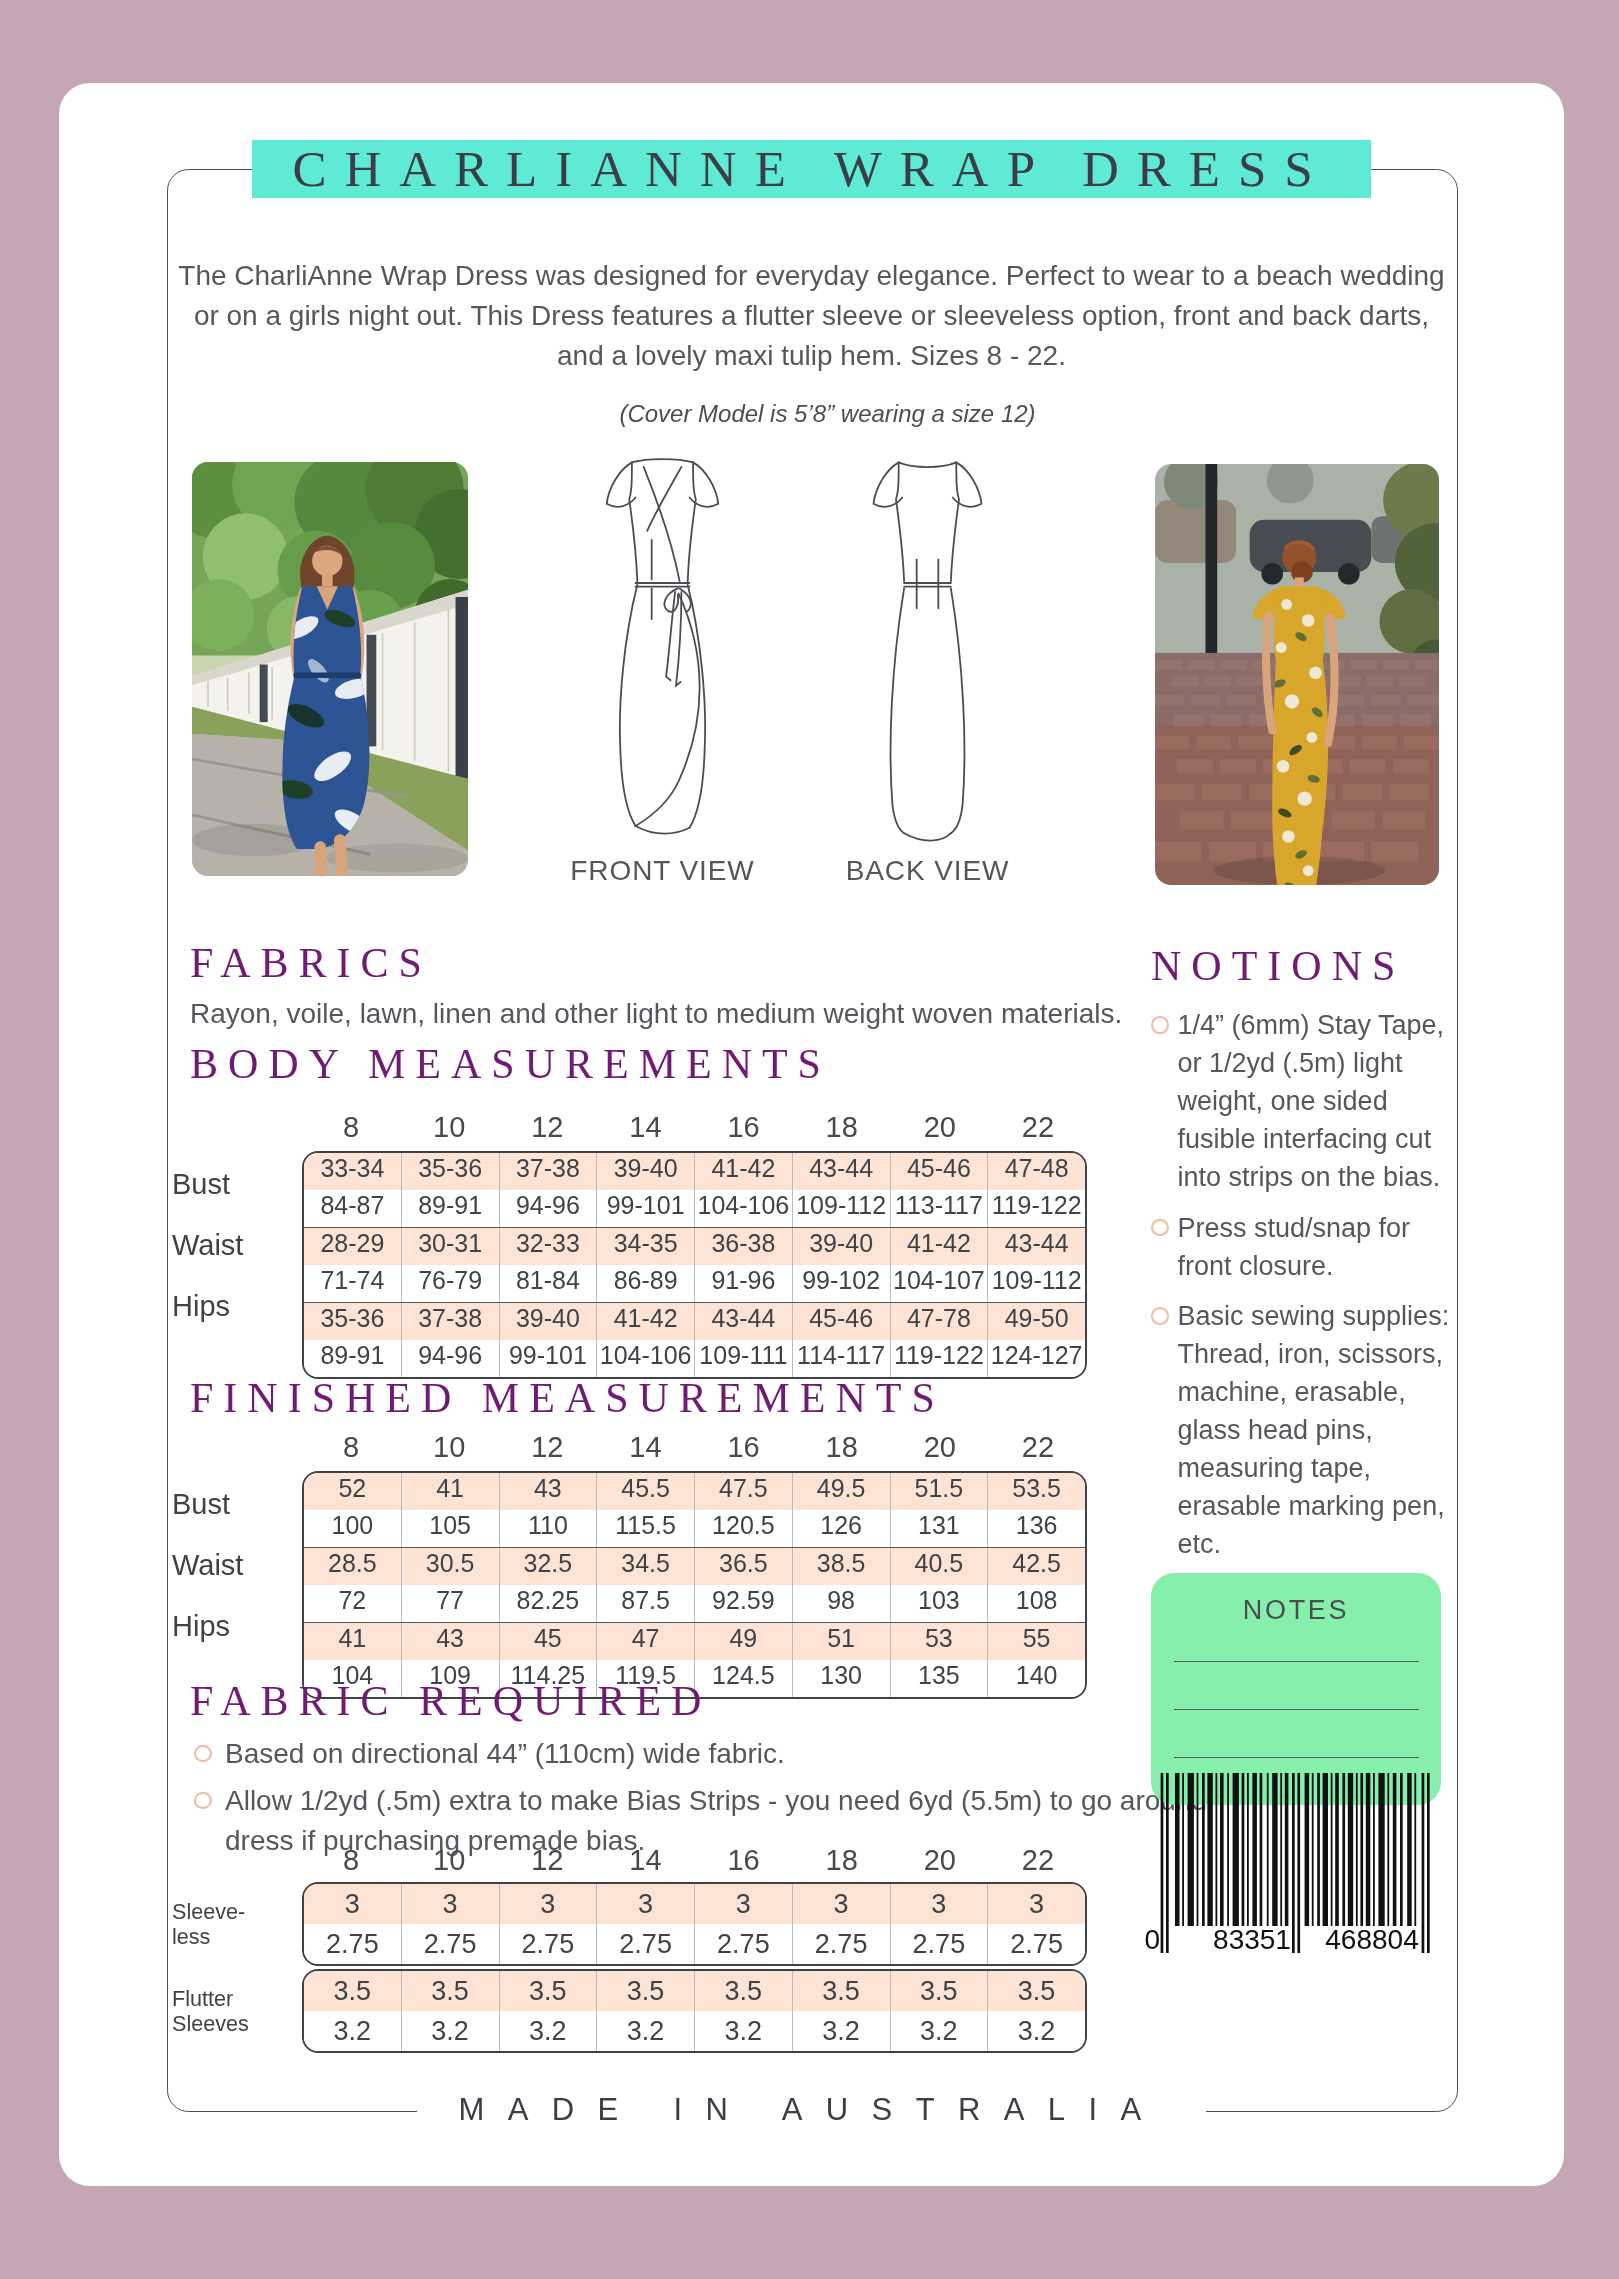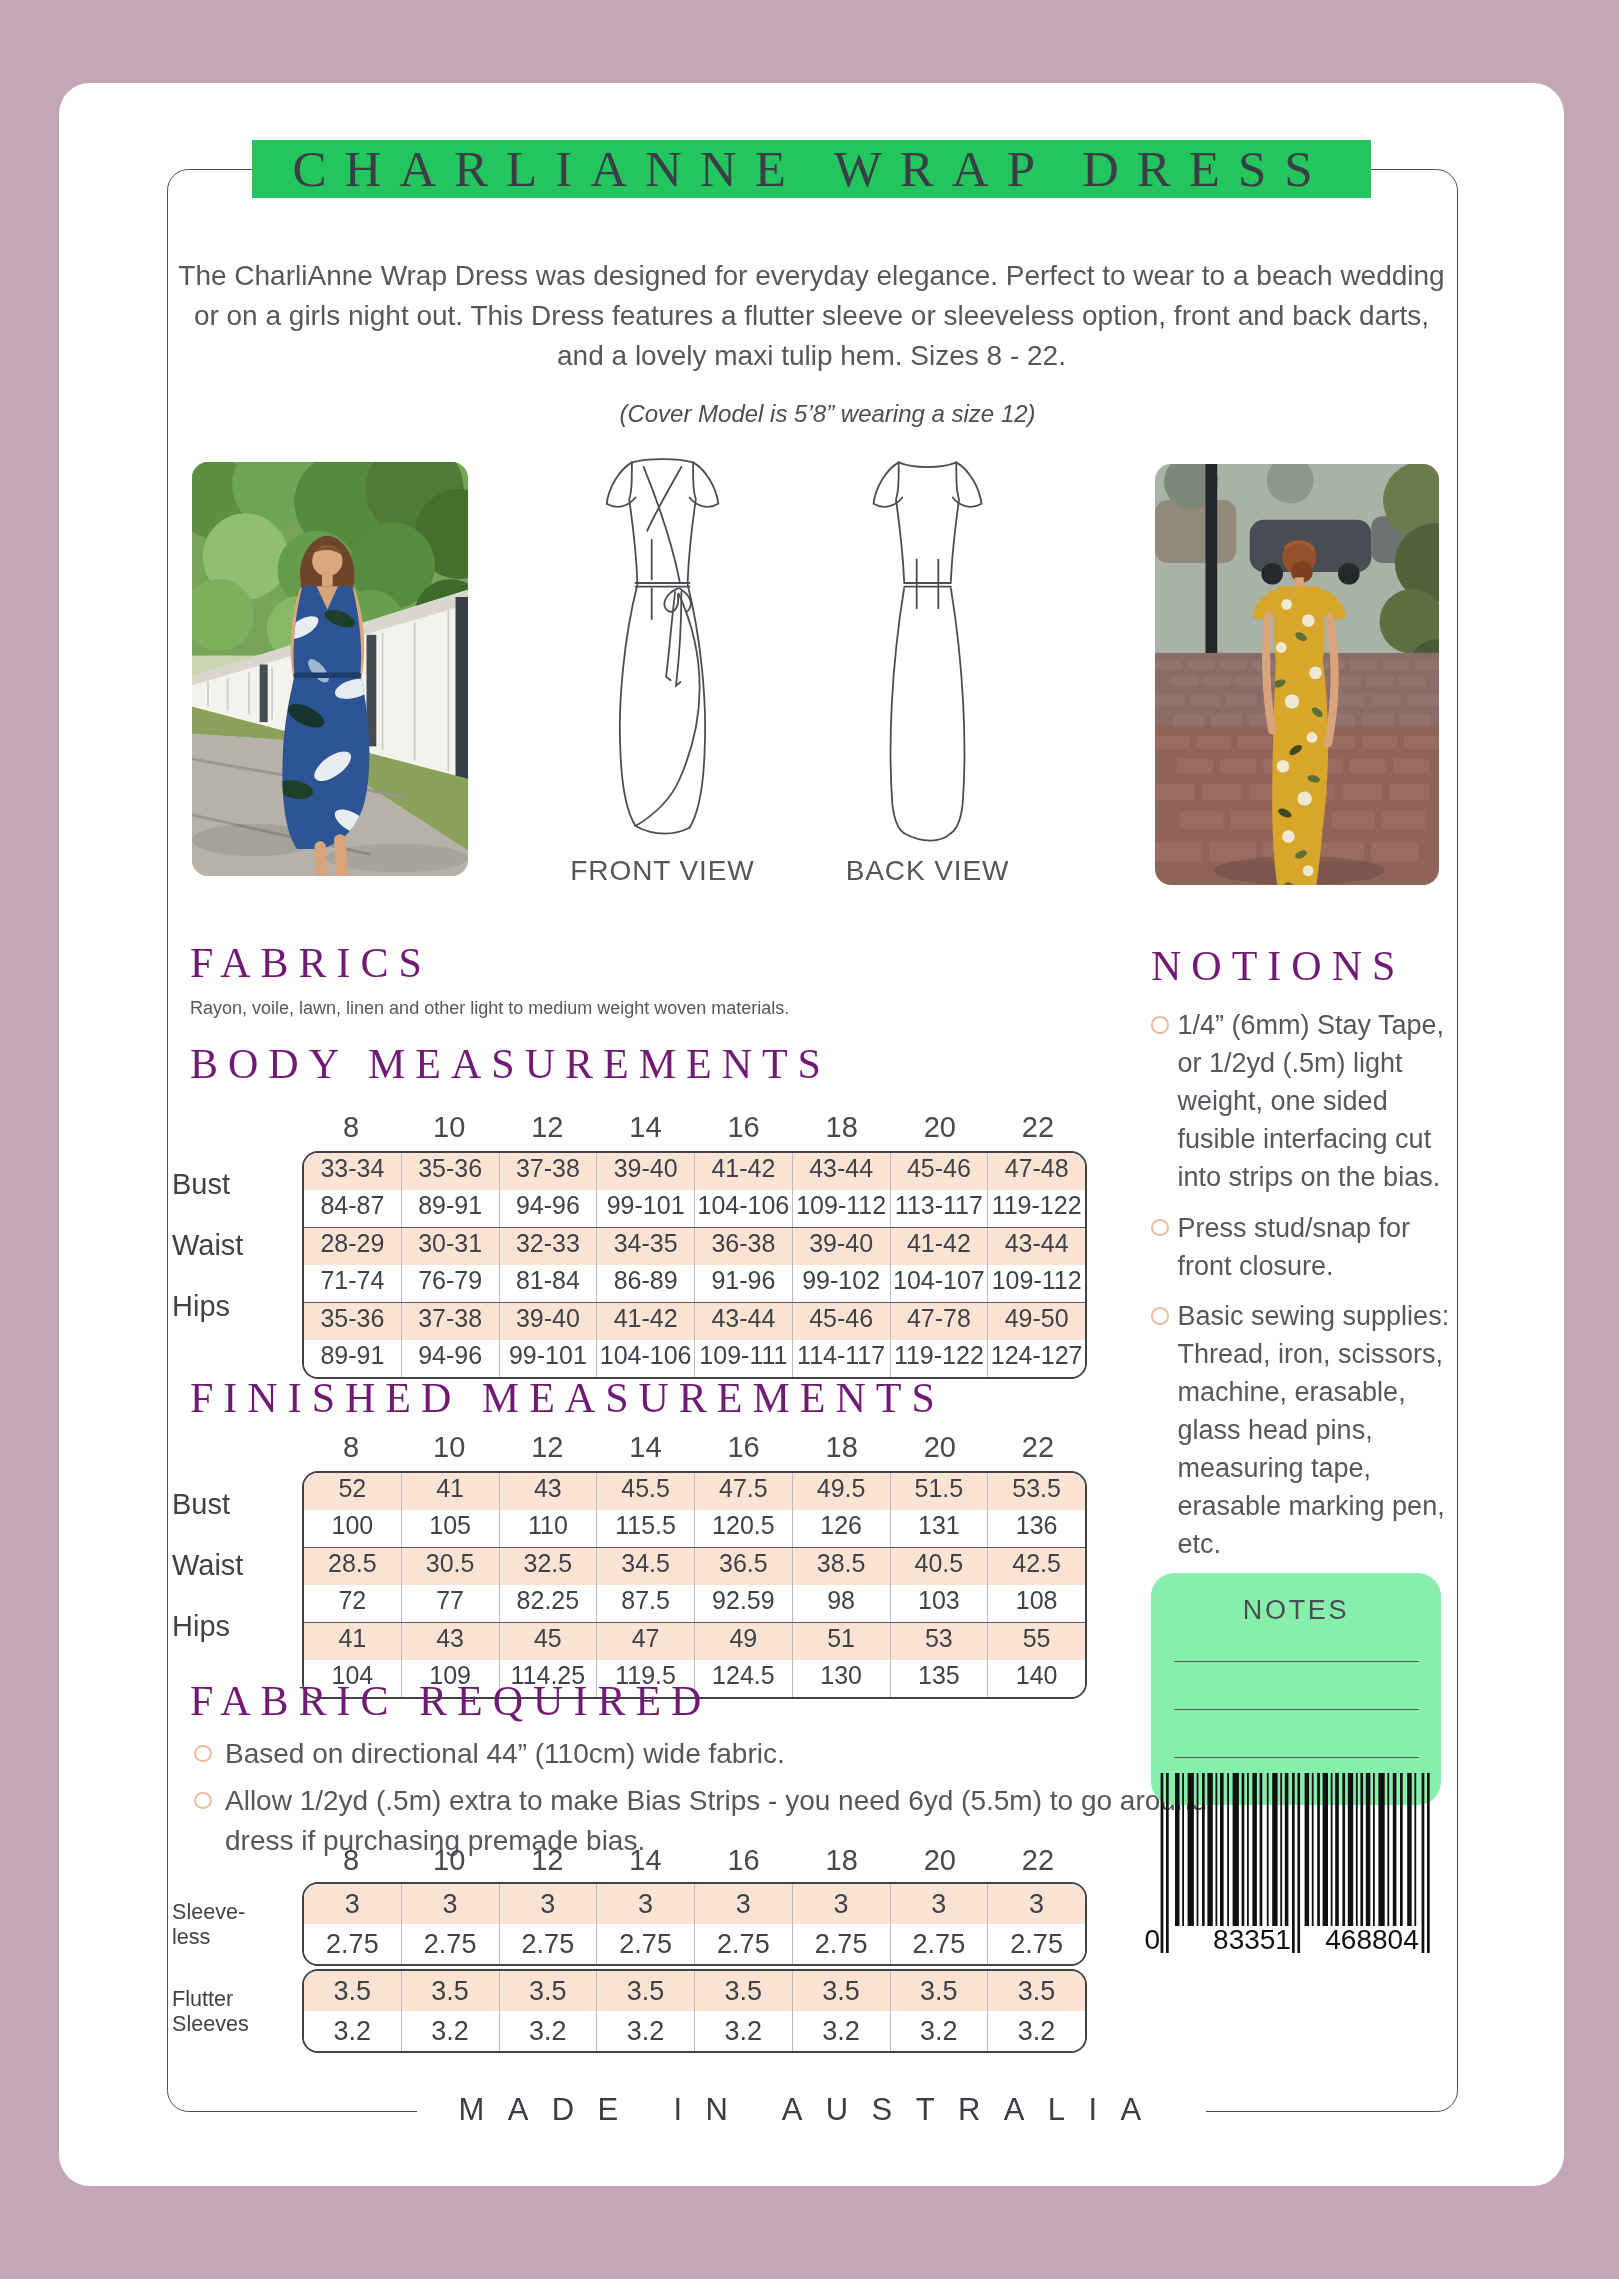--- a/index.html
+++ b/index.html
@@ -1,37 +1,37 @@
 <!DOCTYPE html>
 <html style="font-size:14.4px"><head>
 <meta charset="utf-8">
 <style>
   html,body{margin:0;padding:0;}
   body{background:#c4a6b4;font-family:"Liberation Sans","DejaVu Sans",sans-serif;}
   .canvas{position:relative;width:1619px;height:2280px;background:#c4a6b4;overflow:hidden;}
   .card{position:absolute;left:59px;top:83px;width:1505px;height:2103px;background:#ffffff;border-radius:31px;}
   .frame{position:absolute;left:108px;top:86px;width:1289px;height:1941px;border:1.8px solid #4b4e53;border-radius:21.6px;}
   .title-wrap{position:absolute;top:86px;left:0;width:100%;text-align:center;transform:translateY(-50%);}
-  .title{display:inline-block;margin:0;background:#22c55e;padding:0 40px;font-family:"Liberation Serif","DejaVu Serif",serif;font-weight:400;font-size:51px;letter-spacing:18px;color:#3b3e44;white-space:nowrap;}
+  .title{display:inline-block;margin:0;background:#5eead4;padding:0 40px;font-family:"Liberation Serif","DejaVu Serif",serif;font-weight:400;font-size:51px;letter-spacing:18px;color:#3b3e44;white-space:nowrap;}
   .intro{position:absolute;top:173px;left:118px;width:1269px;margin:0;text-align:center;font-size:28px;line-height:40px;color:#54575b;}
   .cover-note{position:absolute;top:317px;left:16px;width:1505px;margin:0;text-align:center;font-style:italic;font-size:24px;color:#4a4d52;}
   .photo{position:absolute;border-radius:16px;overflow:hidden;}
   .photo svg{display:block;width:100%;height:100%;}
   .photo-left{left:133px;top:379px;width:276px;height:414px;}
   .photo-right{left:1096px;top:381px;width:284px;height:421px;}
   .sketch{position:absolute;width:189px;height:405px;}
   .sketch svg{display:block;width:100%;height:100%;}
   .sketch-front{left:509px;top:365px;}
   .sketch-back{left:774px;top:365px;}
   .view-label{position:absolute;top:772px;width:189px;text-align:center;font-size:28px;color:#54565a;letter-spacing:0.9px;}
   .label-front{left:509px;}
   .label-back{left:774px;}
   .serif{position:absolute;margin:0;font-family:"Liberation Serif","DejaVu Serif",serif;font-weight:400;color:#701a75;font-size:42px;letter-spacing:10px;line-height:1.1;}
   .h-fabrics{left:131px;top:857px;}
-  .fabrics-text{position:absolute;left:131px;top:915px;margin:0;font-size:18px;color:#54575b;}
+  .fabrics-text{position:absolute;left:131px;top:915px;margin:0;font-size:28px;color:#54575b;}
   .h-body{left:131px;top:958px;}
   .h-finished{left:131px;top:1292px;}
   .h-fabricreq{left:131px;top:1595px;}
   .h-notions{left:1092px;top:860px;}
   .size-row{position:absolute;left:243px;width:785px;height:32px;display:flex;}
   .szcell{flex:1;text-align:center;font-size:29px;color:#46494e;line-height:32px;}
   .mtable,.ftable{position:absolute;left:243px;width:785px;}
   .tbox{position:relative;border:2.7px solid #3f4247;border-radius:16px;overflow:hidden;background:#fff;}
   .trow{position:relative;display:flex;height:37px;}
   .ftable .trow{height:40px;}

